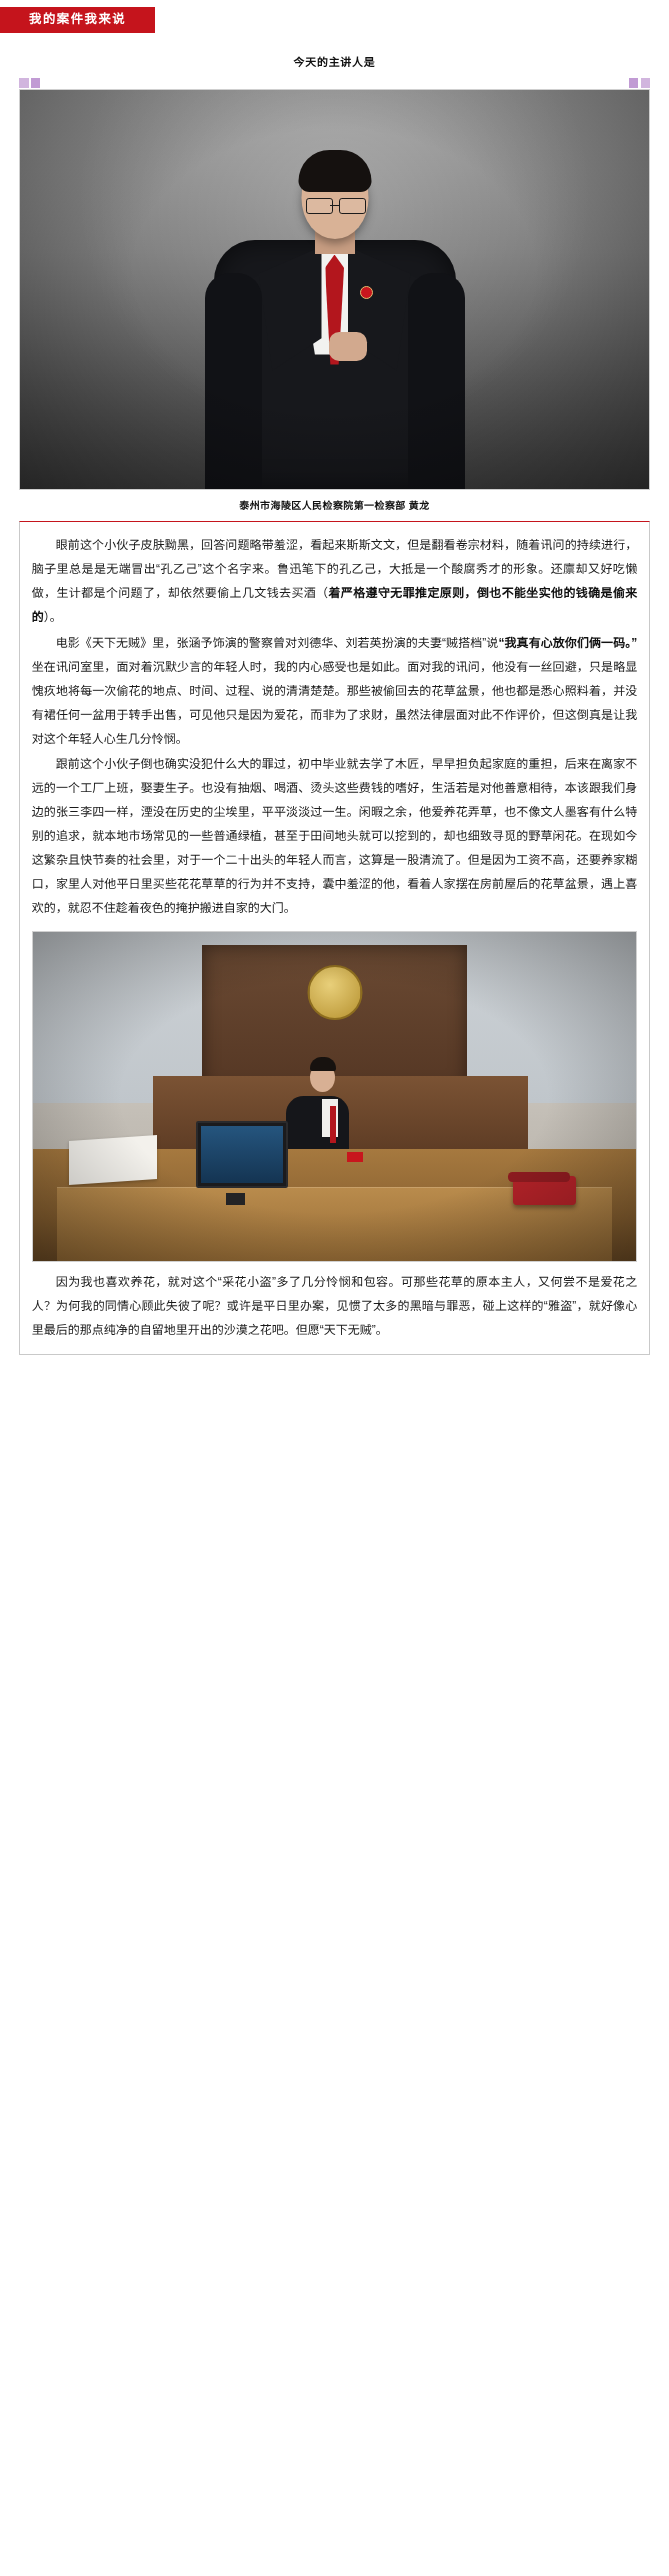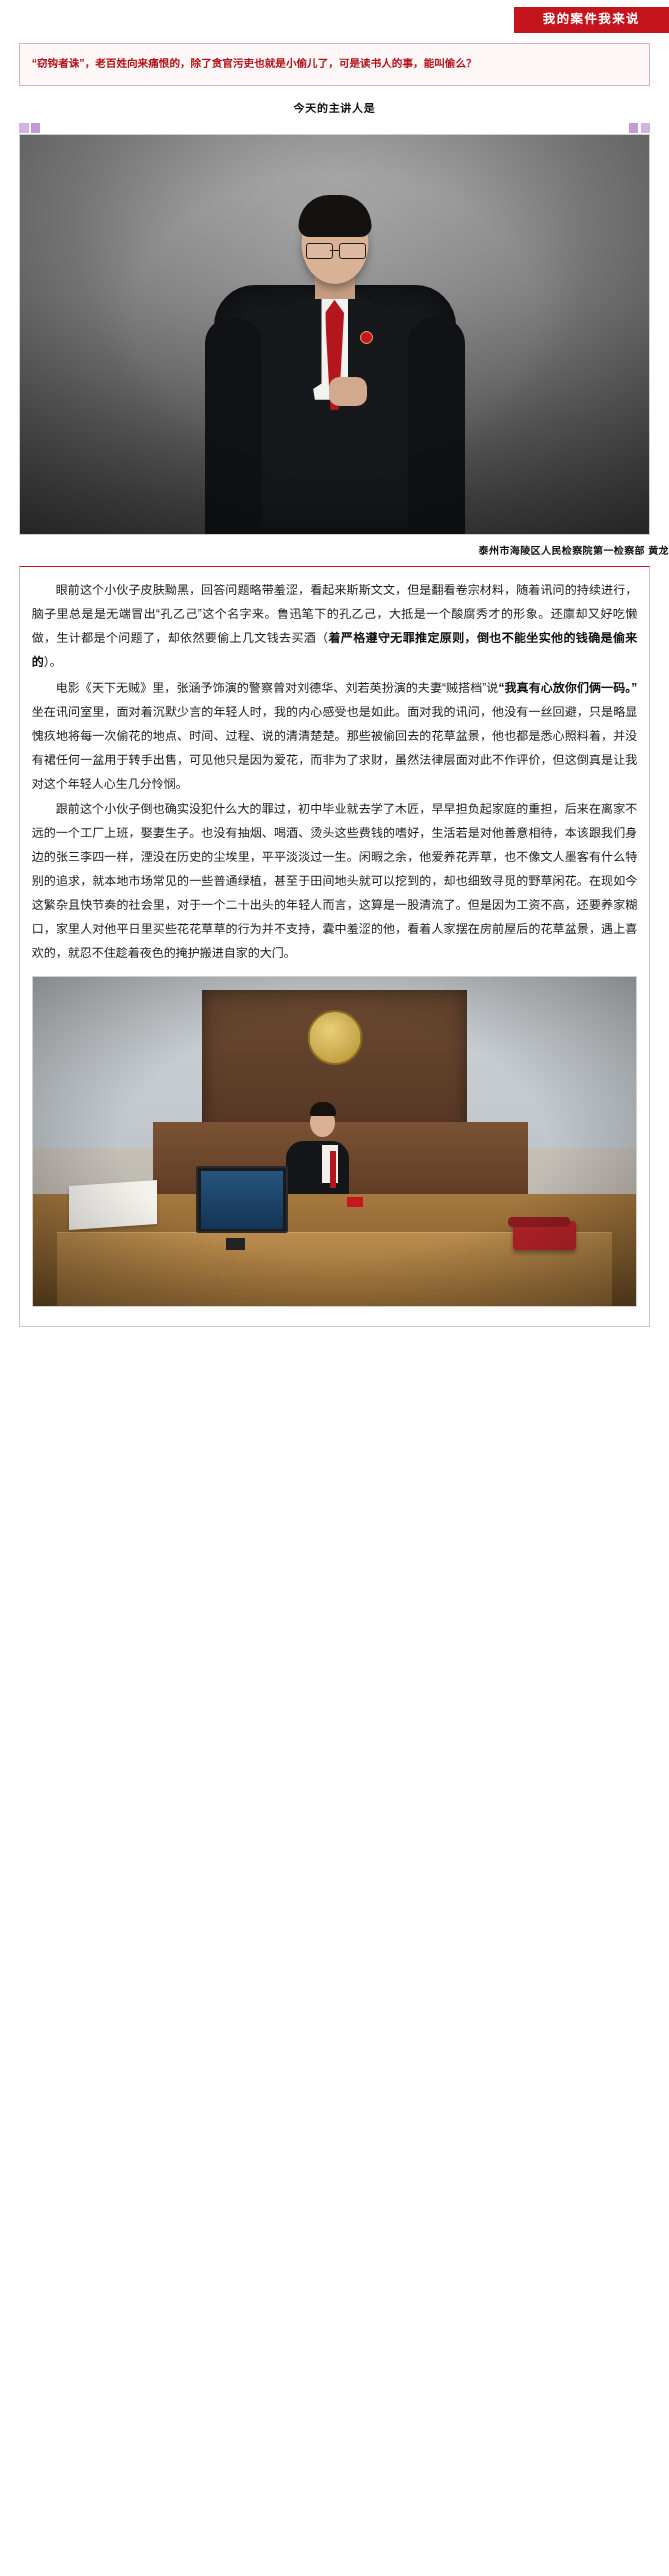--- a/index.html
+++ b/index.html
@@ -17,21 +17,21 @@
     width: 669px;
     margin: 0 auto;
     background: #ffffff;
     position: relative;
     padding-top: 4.4px;
     box-sizing: border-box;
   }
 
   
   .banner-wrap {
-    text-align: right;
+    text-align: left;
     padding: 2.9px 0 7.3px 0;
   }
   .banner {
     display: inline-block;
     background: #c5141c;
     color: #ffffff;
     font-size: 12.4px;
     font-weight: bold;
     letter-spacing: 1.5px;
     padding: 5.1px 29px 5.9px 29px;
@@ -163,21 +163,21 @@
   .ph-hand {
     position:absolute; left:50%; margin-left:-5.9px; top:242px;
     width:38px; height:29px; border-radius:10.3px; background:#d2a98e;
   }
   .ph-vignette {
     position:absolute; inset:0;
     background: radial-gradient(ellipse at 50% 45%, rgba(0,0,0,0) 45%, rgba(0,0,0,.42) 100%);
   }
 
   .caption {
-    text-align: right;
+    text-align: center;
     font-size: 10px;
     font-weight: bold;
     color: #111;
     margin: 7.3px 0 8.8px 0;
     letter-spacing: 0.4px;
   }
 
   
   .article {
     margin: 0 19px;
@@ -298,23 +298,20 @@
 </style>
 </head>
 <body>
 
 <div class="page">
 
   <div class="banner-wrap">
     <div class="banner">我的案件我来说</div>
   </div>
 
-  <div class="lead-box">
-    <p class="lead-text">“窃钩者诛”，老百姓向来痛恨的，除了贪官污吏也就是小偷儿了，可是读书人的事，能叫偷么？</p>
-  </div>
 
   <div class="subtitle">今天的主讲人是</div>
 
   <div class="deco-row">
     <span class="deco-sq deco-left-1"></span>
     <span class="deco-sq deco-left-2"></span>
     <span class="deco-sq deco-right-1"></span>
     <span class="deco-sq deco-right-2"></span>
   </div>
 
@@ -372,18 +369,21 @@
         <div class="of-monitor-screen"></div>
       </div>
       <div class="of-monitor-stand"></div>
       <div class="of-papers"></div>
       <div class="of-phone"></div>
       <div class="of-phone-handset"></div>
       <div class="of-flag"></div>
       <div class="of-vignette"></div>
     </div>
 
+    <p>
+      <span>因为我也喜欢养花，就对这个“采花小盗”多了几分怜悯和包容。可那些花草的原本主人，又何尝不是爱花之人？为何我的同情心顾此失彼了呢？或许是平日里办案，见惯了太多的黑暗与罪恶，碰上这样的“雅盗”，就好像心里最后的那点纯净的自留地里开出的沙漠之花吧。但愿“天下无贼”。</span>
+    </p>
 
   </div>
 
   <div class="bottom-pad"></div>
 </div>
 
 
 </body></html>

